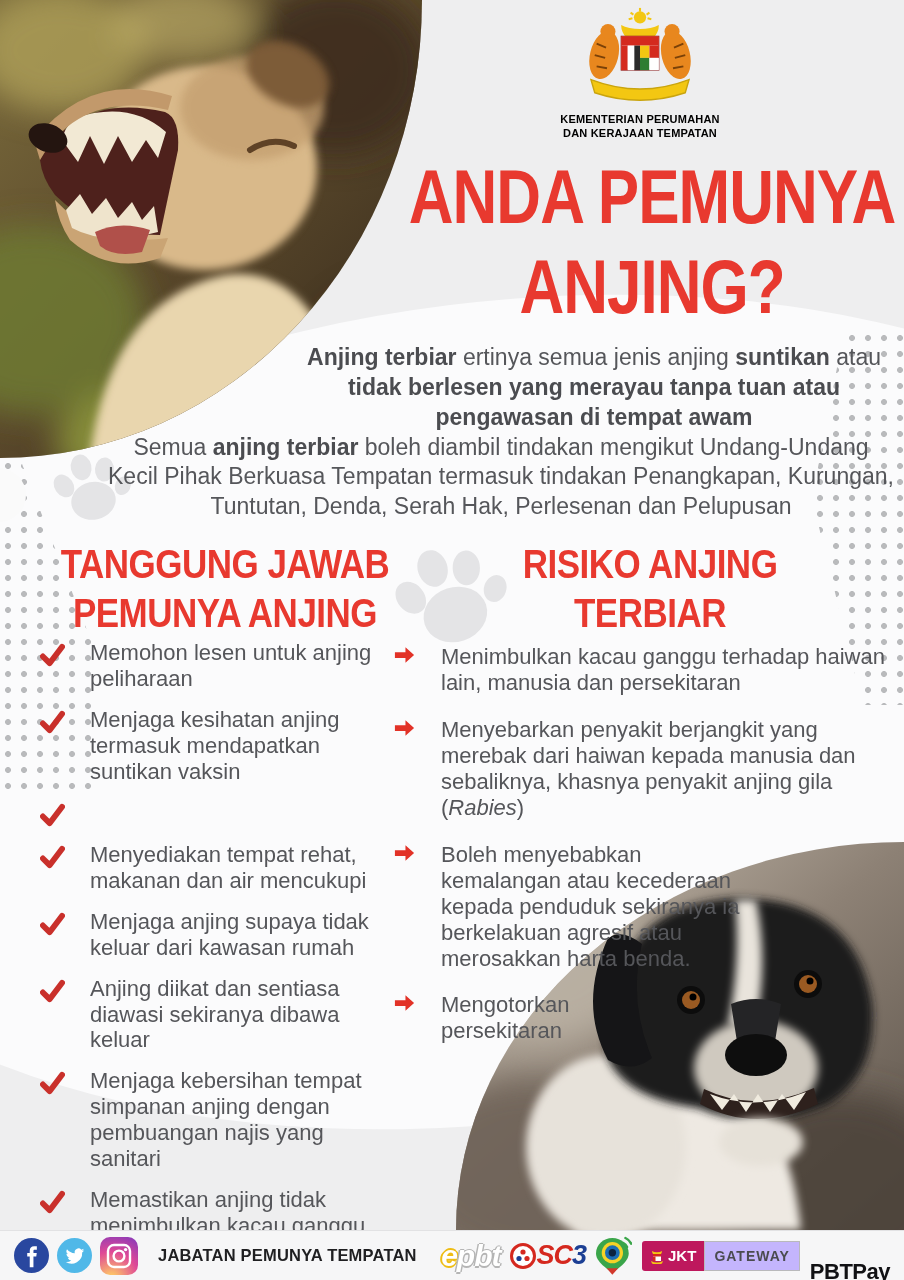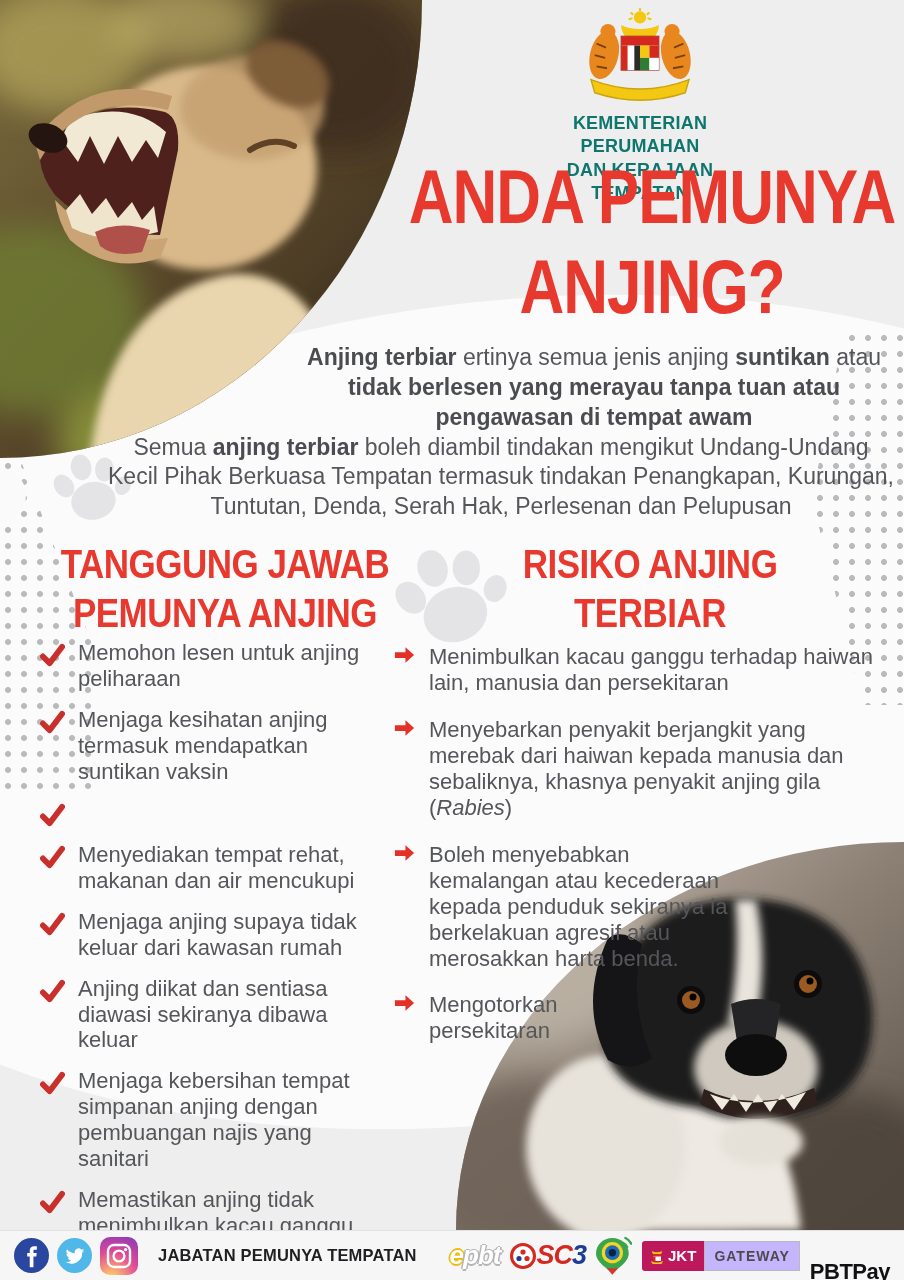--- a/index.html
+++ b/index.html
@@ -25,21 +25,21 @@
   .paw-big{left:388px;top:536px;width:124px;transform:rotate(-18deg);}
   
   .photo-tl{position:absolute;left:0;top:0;width:422px;height:458px;
     border-bottom-right-radius:100% 100%;overflow:hidden;z-index:3;}
   .photo-br{position:absolute;right:0;top:842px;width:448px;height:388px;
     border-top-left-radius:100% 100%;overflow:hidden;z-index:3;}
   .photo-tl svg,.photo-br svg{display:block;width:100%;height:100%;}
   
   .ministry{position:absolute;left:540px;top:6px;width:200px;text-align:center;z-index:4;}
   .ministry svg{display:inline-block;}
-  .ministry-name{margin-top:2px;font-size:18px;font-weight:bold;color:#0f766e;
+  .ministry-name{margin-top:2px;font-size:11px;font-weight:bold;color:#000000;
     line-height:1.3;letter-spacing:.2px;}
   
   .title{position:absolute;left:408px;top:152px;width:488px;text-align:center;z-index:4;}
   .title-line{font-size:62px;line-height:74px;font-weight:bold;color:#e8392f;
     letter-spacing:-1px;transform:scaleY(1.22);transform-origin:50% 0;}
   .title-line+.title-line{margin-top:16px;}
   
   .intro1{position:absolute;left:288px;top:320px;width:612px;z-index:4;
     font-size:23px;line-height:1.3;text-align:center;}
   .intro2{position:absolute;left:106px;top:410px;width:790px;z-index:4;
@@ -50,37 +50,37 @@
   .heading{position:absolute;z-index:4;text-align:center;color:#e8392f;font-weight:bold;}
   .heading-left{left:58px;top:540px;width:334px;}
   .heading-right{left:470px;top:540px;width:360px;}
   .heading-line{font-size:35px;line-height:40px;letter-spacing:-.5px;
     transform:scaleY(1.18);transform-origin:50% 0;}
   .heading-line+.heading-line{margin-top:9px;}
   
   .list{position:absolute;z-index:4;display:flex;flex-direction:column;}
   .list-left{left:40px;top:640px;width:356px;gap:15px;}
   .list-right{left:393px;top:644px;width:508px;gap:21px;}
-  .li{display:flex;align-items:flex-start;gap:13px;}
+  .li{display:flex;align-items:flex-start;gap:25px;}
   .bullet{flex:0 0 auto;margin-top:2px;}
   .li-text{font-size:22px;line-height:1.18;color:#55565a;}
   .list-left .li-text{max-width:300px;}
   .list-right .li-text{max-width:458px;}
   .list-right .li:nth-child(3) .li-text{max-width:322px;}
   .list-right .li:nth-child(4) .li-text{max-width:250px;}
   
   .footer{position:absolute;left:0;bottom:0;width:904px;height:50px;background:#f6f6f7;
     border-top:1px solid #e2e2e4;z-index:6;display:flex;align-items:center;
     justify-content:space-between;padding:0 14px;box-sizing:border-box;}
   .footer-left,.footer-right{display:flex;align-items:center;gap:10px;}
   .social{display:flex;align-items:center;gap:8px;}
   .dept{font-size:16.5px;font-weight:bold;color:#1f1f21;letter-spacing:.2px;margin-left:10px;}
   .ig-icon{width:38px;height:38px;border-radius:10px;display:flex;align-items:center;justify-content:center;
     background:radial-gradient(circle at 30% 110%,#fdc468 8%,#df4996 55%,#8a3ab9 95%);}
-  .logo-epbt{font-style:italic;font-weight:bold;font-size:26px;letter-spacing:-1px;
+  .logo-epbt{font-style:italic;font-weight:bold;font-size:30px;letter-spacing:-1px;
     color:#ffffff;text-shadow:-1.5px 0 #b5b5b5,1.5px 0 #b5b5b5,0 -1.5px #b5b5b5,0 1.5px #b5b5b5;}
   .logo-epbt .e{color:#ffffff;text-shadow:-1.8px 0 #eebd15,1.8px 0 #eebd15,0 -1.8px #eebd15,0 1.8px #eebd15;}
   .logo-osc{display:flex;align-items:center;font-style:italic;font-weight:bold;font-size:27px;letter-spacing:-1px;}
   .logo-osc .sc{color:#d5281f;}
   .logo-osc .three{color:#1c3f94;}
   .jkt-badge{display:flex;align-items:center;height:30px;}
   .jkt-left{display:flex;align-items:center;gap:4px;background:#be185d;color:#fff;
     font-weight:bold;font-size:15px;padding:0 8px;height:30px;border-radius:3px 0 0 3px;}
   .jkt-right{display:flex;align-items:center;background:#c4b5fd;border:1px solid #b9b9bb;
     color:#4a4b4f;font-weight:bold;font-size:14px;letter-spacing:1px;padding:0 9px;height:28px;}

